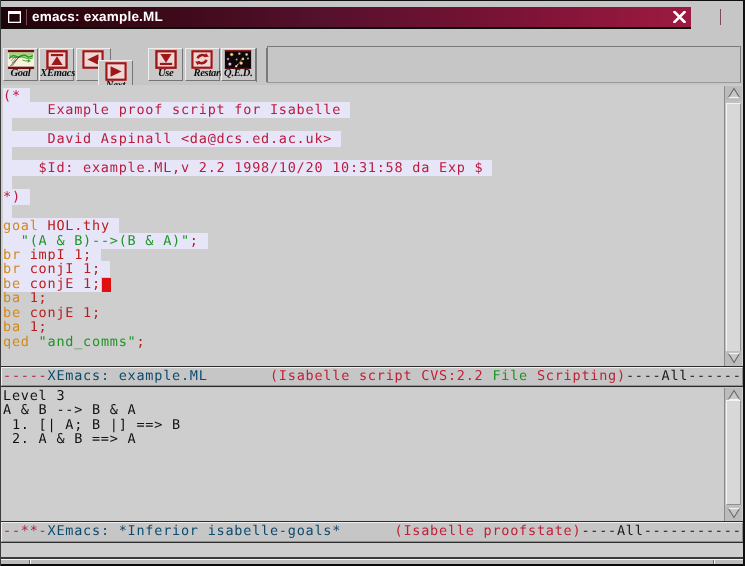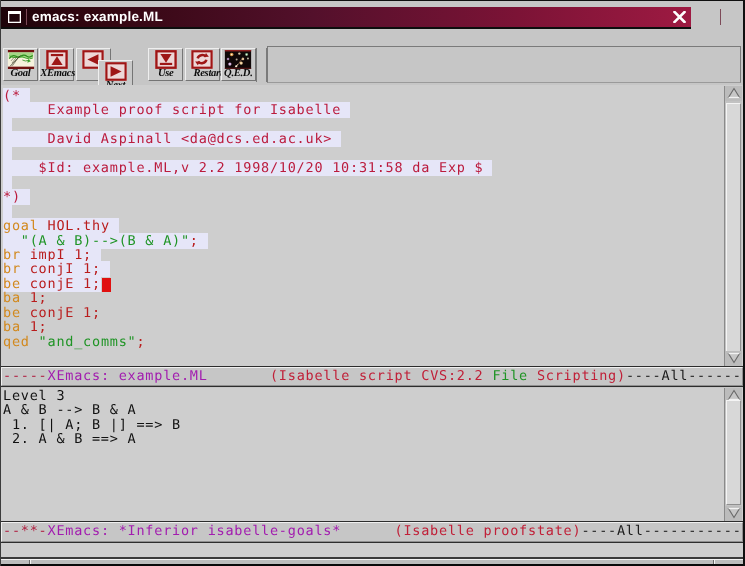--- a/index.html
+++ b/index.html
@@ -66,21 +66,21 @@
     overflow:hidden;}
   .modeline .ml-in{position:absolute;left:0;top:0;right:0;bottom:0;
     border-top:1.2px solid #efefef;border-left:1.2px solid #efefef;
     border-bottom:1.2px solid #8f8f8f;border-right:1.2px solid #8f8f8f;box-sizing:border-box;}
   #modeline1{top:365.7px;}
   #modeline2{top:520.9px;padding-left:40px;}
   .ml-text{position:absolute;left:2px;top:2.2px;font-family:"DejaVu Sans Mono",monospace;
     font-size:13.5px;line-height:14.45px;letter-spacing:0.77px;white-space:pre;}
   .mld{color:#b02343;} 
   .mlr{color:#c02038;} 
-  .mlb{color:#a21caf;text-align:center;} 
+  .mlb{color:#0c4a6e;text-align:center;} 
   .mlg{color:#1f9425;} 
   .mlk{color:#1a1a1a;} 
   
   .sbar{position:absolute;left:722px;width:21px;}
   .sb-trough{position:absolute;left:1.5px;top:0;width:18px;height:100%;background:#c2c2c2;
     border-left:1.5px solid #8a8a8a;box-sizing:border-box;}
   #sbar1{top:85.5px;height:280.2px;}
   #sbar2{top:387.5px;height:133px;}
   .sb-arrow{position:absolute;left:3px;width:17px;height:15px;background:#bcbcbc;cursor:pointer;}
   .sb-arrow svg{position:absolute;left:1.5px;top:1.5px;}

